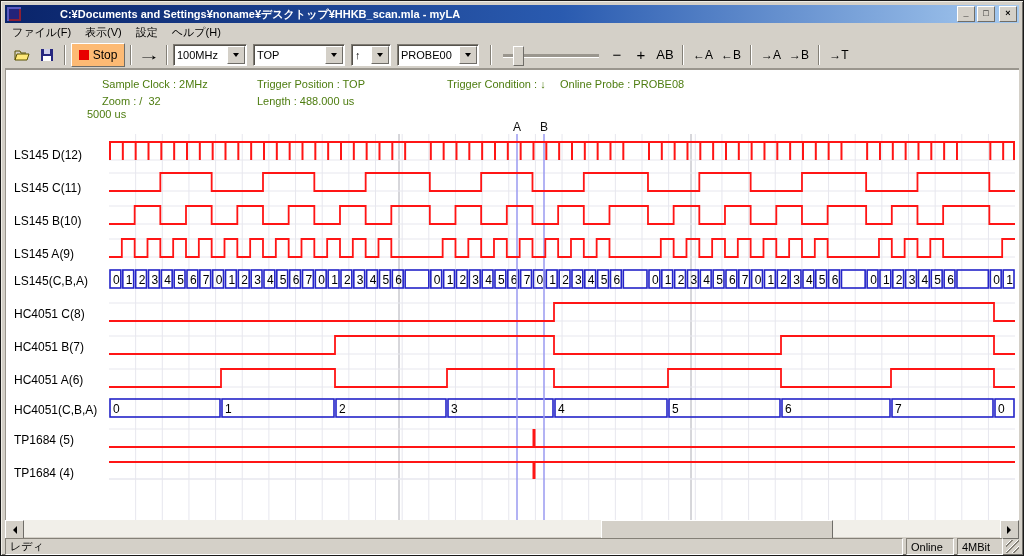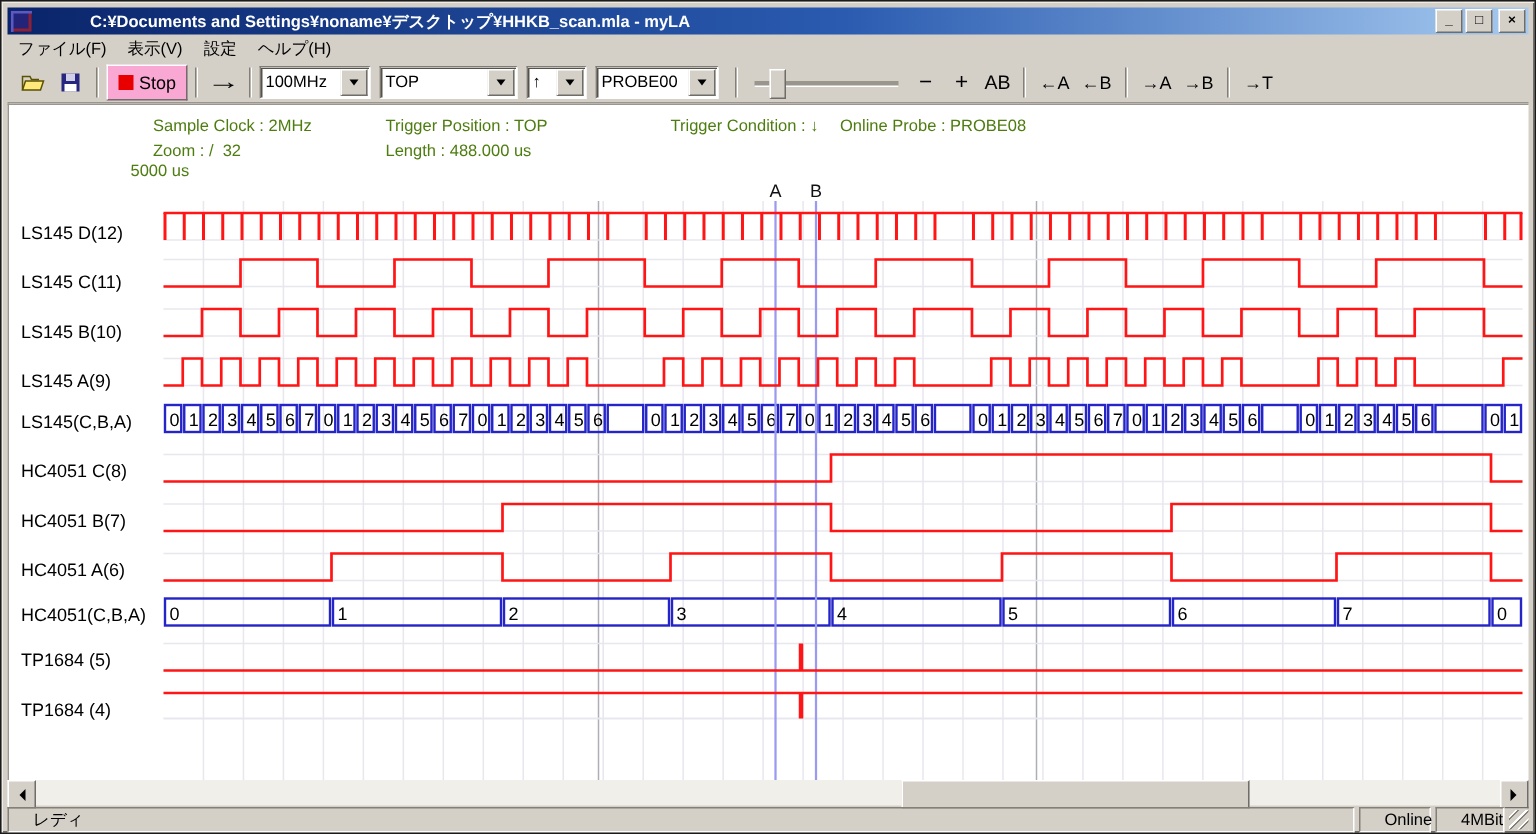--- a/index.html
+++ b/index.html
@@ -17,21 +17,21 @@
         font-size:9px;line-height:12px;text-align:center;color:#000;font-weight:bold;}
   .wbtn.close{margin-left:2px;}
   
   .menubar{position:absolute;left:4px;top:23px;right:4px;height:17px;display:flex;align-items:center;}
   .menu-item{font-size:11px;padding:1px 7px;color:#000;text-align:right;}
   
   .toolbar{position:absolute;left:4px;top:40px;right:4px;height:27px;display:flex;align-items:center;
            border-bottom:1px solid #9a968e;padding-left:6px;}
   .tsep{width:0;height:20px;border-left:1px solid #848077;border-right:1px solid #fff;margin:0 5px;}
   .tbtn{height:22px;min-width:24px;display:flex;align-items:center;justify-content:center;
-        background:#f9a8d4;font-size:12px;color:#000;}
+        background:#fdba74;font-size:12px;color:#000;}
   .tbtn.raised{border:1px solid;border-color:#fff #6f6d68 #6f6d68 #fff;}
   .stop-btn{width:52px;gap:4px;}
   .stop-square{width:10px;height:10px;background:#e80000;}
   .run-btn{font-size:15px;transform:scaleX(1.5);font-weight:bold;}
   .combo{height:20px;background:#fff;border:1px solid;border-color:#807c74 #fff #fff #807c74;
          box-shadow:inset 1px 1px 0 #55524c;display:flex;align-items:center;margin-right:6px;}
   .combo .val{font-size:11px;padding:0 3px;flex:1;color:#000;white-space:pre;}
   .combo .drop{width:16px;height:16px;margin:1px;background:#d4d0c8;border:1px solid;
                border-color:#fff #6f6d68 #6f6d68 #fff;display:flex;align-items:center;justify-content:center;}
   .darr{width:0;height:0;border:3px solid transparent;border-top:4px solid #000;margin-top:4px;}
@@ -54,21 +54,21 @@
         border-color:#fff #6f6d68 #6f6d68 #fff;display:flex;align-items:center;justify-content:center;}
   .sbtn.left{left:0;} .sbtn.right{right:0;}
   .arr-l{width:0;height:0;border:4px solid transparent;border-right:4px solid #000;margin-right:3px;}
   .arr-r{width:0;height:0;border:4px solid transparent;border-left:4px solid #000;margin-left:3px;}
   .sthumb{position:absolute;left:596px;top:0;width:230px;height:17px;background:#d4d0c8;
           border:1px solid;border-color:#fff #6f6d68 #6f6d68 #fff;}
   
   .statusbar{position:absolute;left:4px;right:4px;top:538px;height:15px;display:flex;align-items:center;
              background:#d4d0c8;font-size:11px;color:#000;}
   .spanel{height:17px;border:1px solid;border-color:#848077 #fff #fff #848077;
-          display:flex;align-items:center;padding:0 16px;box-sizing:border-box;}
+          display:flex;align-items:center;padding:0 4px;box-sizing:border-box;}
   .spanel.ready{flex:1;margin-right:3px;}
   .spanel.small{margin-right:3px;}
   .grip{width:13px;height:13px;background:
         repeating-linear-gradient(135deg,transparent 0 3px,#fff 3px 4px,#848077 4px 5px);}
 </style>
 </head>
 <body>
 
 <div class="win">
 

